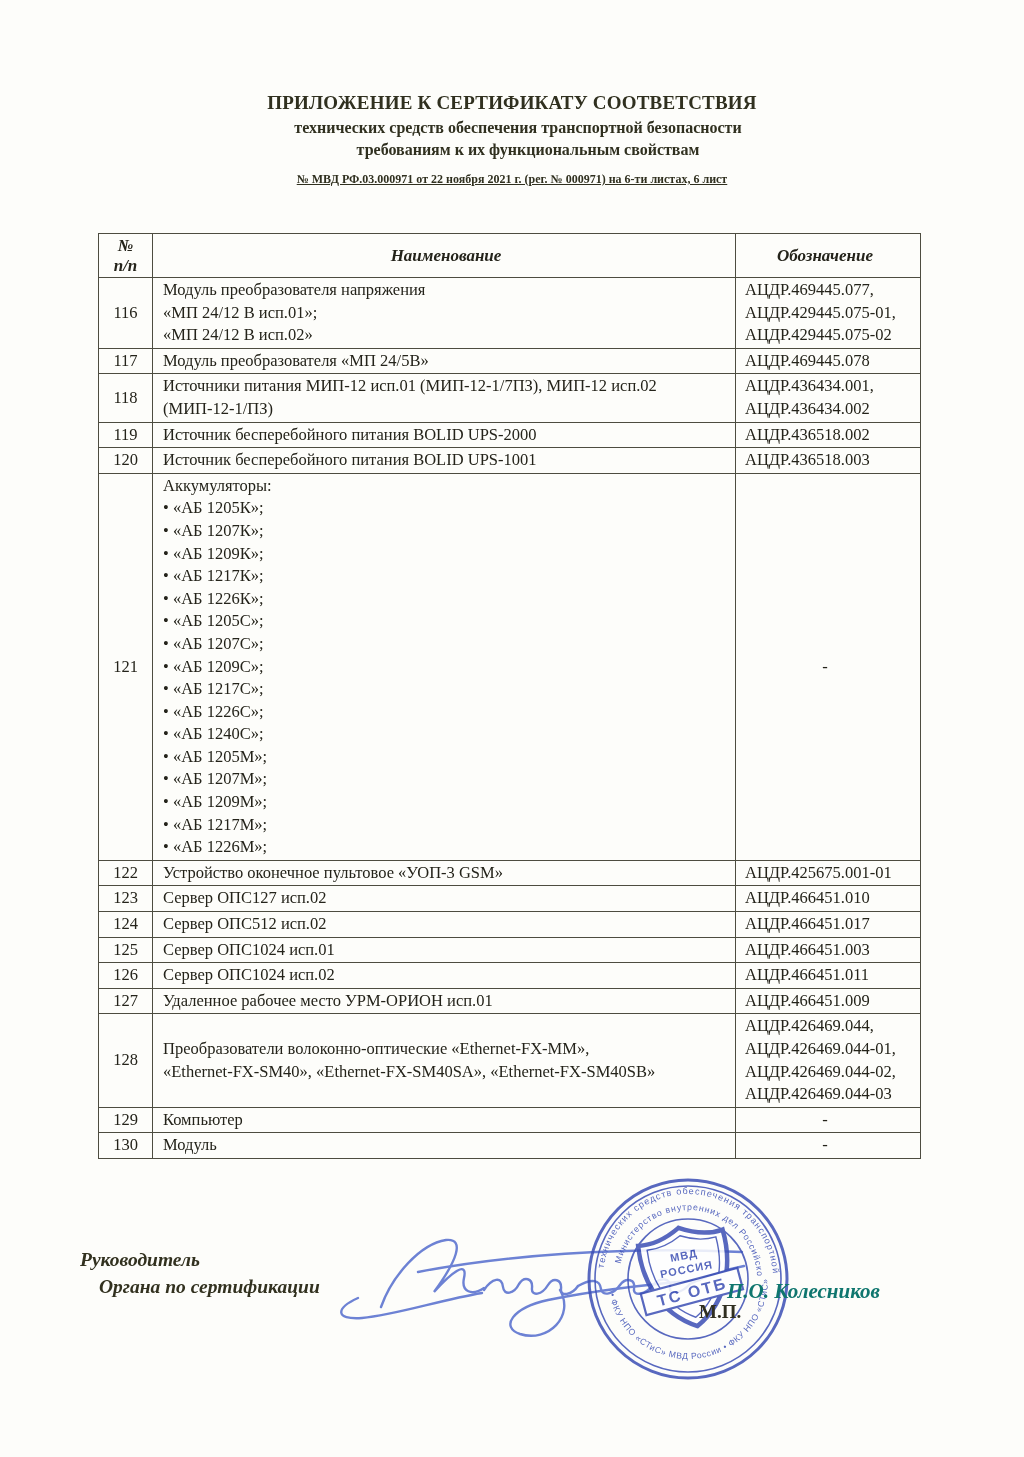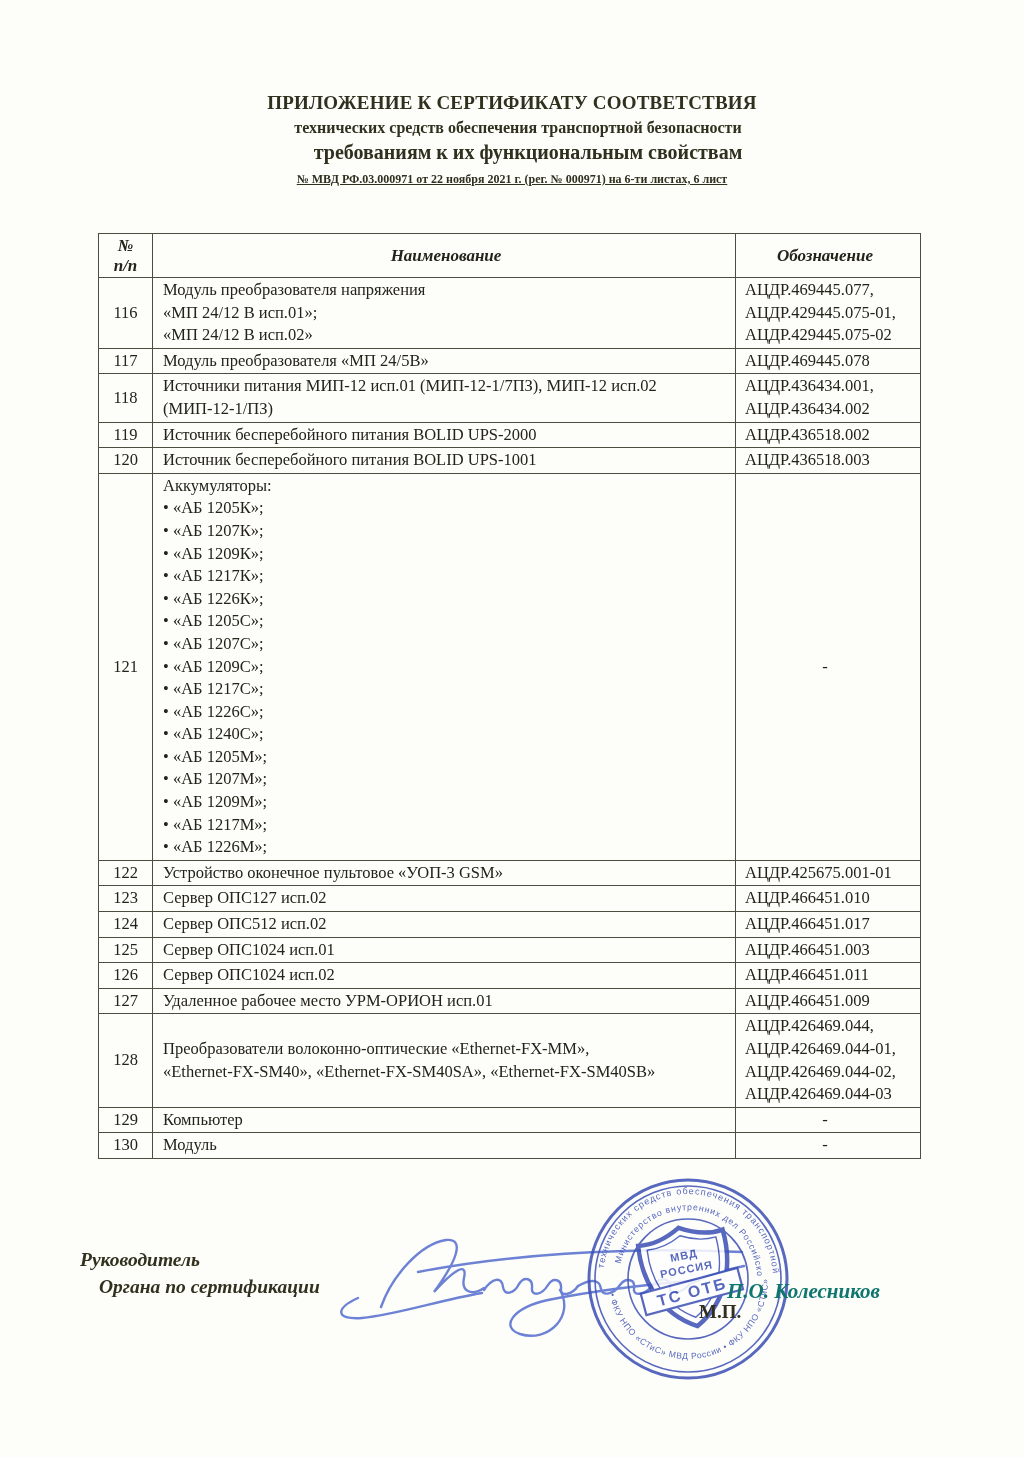--- a/index.html
+++ b/index.html
@@ -10,21 +10,21 @@
     color:#2a291f;
     overflow:hidden;
   }
   .abs{position:absolute;}
   
   .doc-title{
     left:0;right:0;text-align:center;font-weight:bold;color:#30301f;
   }
   .t1{top:92px;font-size:19px;letter-spacing:.2px;}
   .t2{top:119px;font-size:16px;padding-left:12px;}
-  .t3{top:141px;font-size:20px;padding-left:32px;}
+  .t3{top:141px;font-size:16px;padding-left:32px;}
   .certline{top:172px;font-size:12px;text-decoration:underline;}
   
   .cert-table{
     position:absolute;left:98px;top:233px;width:822px;
     border-top:1.6px solid #4d4c40;border-left:1.6px solid #4d4c40;
     font-size:16.5px;color:#24231a;
   }
   .trow{display:grid;grid-template-columns:54px 583px 185px;}
   .cell{
     border-right:1.6px solid #4d4c40;border-bottom:1.6px solid #4d4c40;

